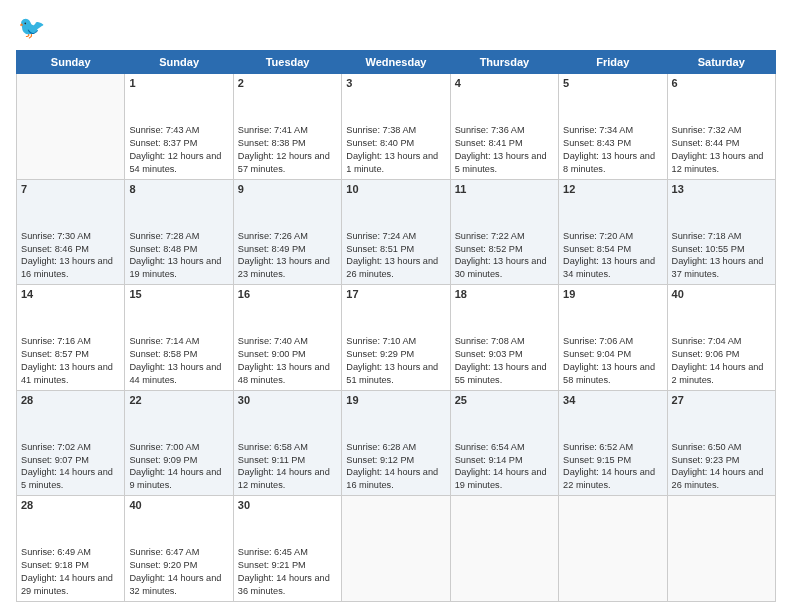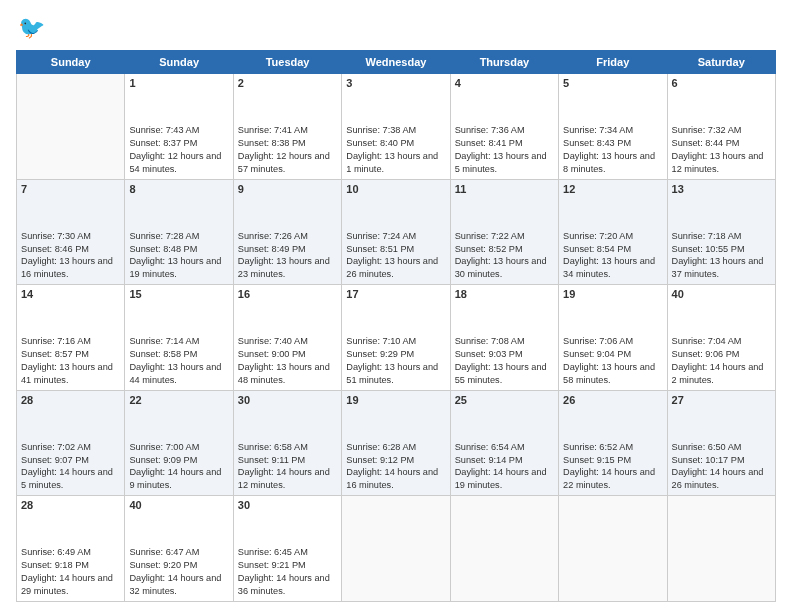--- a/index.html
+++ b/index.html
@@ -303,30 +303,30 @@
 and 16 minutes.</div>
           </td>
           <td>
             <div class="day-num">25</div>
             <div class="day-info">Sunrise: 6:54 AM
 Sunset: 9:14 PM
 Daylight: 14 hours
 and 19 minutes.</div>
           </td>
           <td>
-            <div class="day-num">26</div>
+            <div class="day-num">34</div>
             <div class="day-info">Sunrise: 6:52 AM
 Sunset: 9:15 PM
 Daylight: 14 hours
 and 22 minutes.</div>
           </td>
           <td>
             <div class="day-num">27</div>
             <div class="day-info">Sunrise: 6:50 AM
-Sunset: 10:17 PM
+Sunset: 9:23 PM
 Daylight: 14 hours
 and 26 minutes.</div>
           </td>
         </tr>
         <tr>
           <td>
             <div class="day-num">28</div>
             <div class="day-info">Sunrise: 6:49 AM
 Sunset: 9:18 PM
 Daylight: 14 hours

